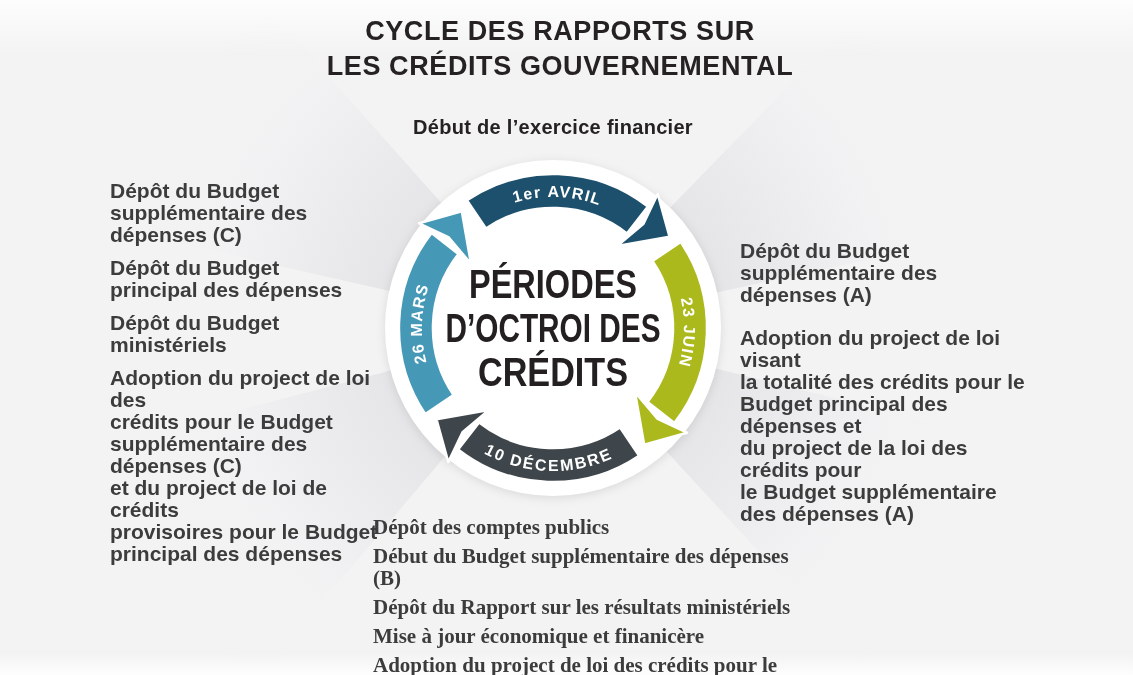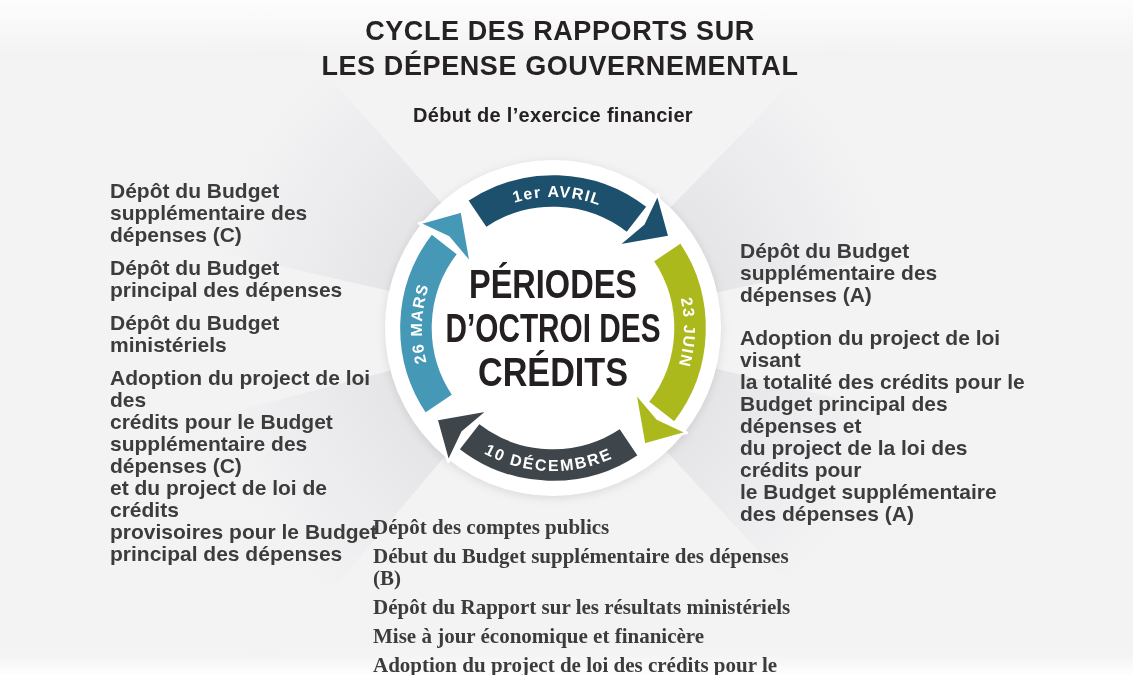--- a/index.html
+++ b/index.html
@@ -27,21 +27,21 @@
     background:
       linear-gradient(to bottom, rgba(255,255,255,0.85) 0px, rgba(255,255,255,0) 55px),
       linear-gradient(to top, rgba(255,255,255,0.9) 0px, rgba(255,255,255,0) 22px);
   }
   .title-block {
     position:absolute; top:14px; left:0; width:1120px; text-align:center;
     color:#262223; font-weight:bold; font-size:27px; line-height:35px;
     letter-spacing:0.6px;
   }
   .subtitle {
-    position:absolute; top:104px; left:0; width:1106px; text-align:center;
+    position:absolute; top:116px; left:0; width:1106px; text-align:center;
     color:#262223; font-weight:bold; font-size:20px; letter-spacing:0.3px;
   }
   .panel {
     position:absolute; color:#3c3c3c; font-weight:bold; font-size:21px;
   }
   .panel .item { white-space:pre-line; }
   #left-panel   { left:110px; top:180px; width:272px; line-height:22px; }
   #left-panel .item   { margin-bottom:11px; }
   #right-panel  { left:740px; top:240px; width:290px; line-height:22px; }
   #right-panel .item  { margin-bottom:21px; }
@@ -60,21 +60,21 @@
 <div id="canvas">
 
   <div class="beam nw"></div>
   <div class="beam ne"></div>
   <div class="beam se"></div>
   <div class="beam sw"></div>
   <div class="fade-overlay"></div>
 
   <div class="title-block">
     <div>CYCLE DES RAPPORTS SUR</div>
-    <div>LES DÉPENSE GOUVERNEMENTAL</div>
+    <div>LES CRÉDITS GOUVERNEMENTAL</div>
   </div>
   <div class="subtitle">Début de l’exercice financier</div>
 
   <div class="panel" id="left-panel">
     <div class="item">Dépôt du Budget
 supplémentaire des dépenses (C)</div>
     <div class="item">Dépôt du Budget
 principal des dépenses</div>
     <div class="item">Dépôt du Budget ministériels</div>
     <div class="item">Adoption du project de loi des

